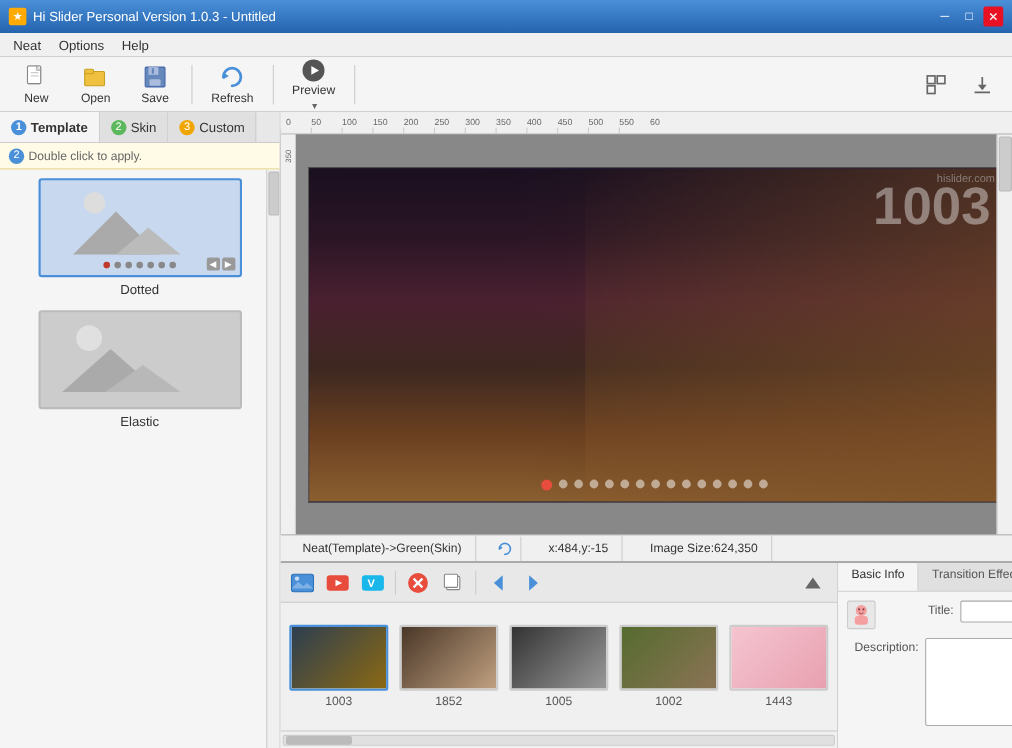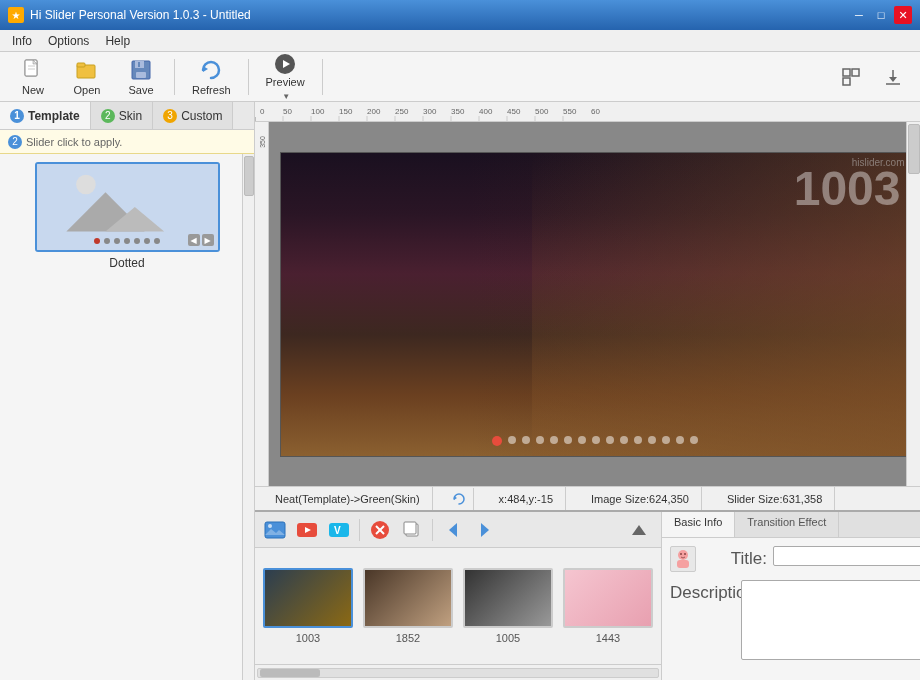--- a/index.html
+++ b/index.html
@@ -92,21 +92,21 @@
     .slide-thumb-img { width: 100%; height: 100%; background: linear-gradient(135deg, #555, #888); }
     .slide-num { font-size: 11px; color: #555; }
 
     
     .props-panel { width: 310px; display: flex; flex-direction: column; }
     .props-tabs { display: flex; height: 26px; background: #e0e0e0; border-bottom: 1px solid #ccc; }
     .props-tab { padding: 4px 12px; font-size: 11px; cursor: pointer; border-right: 1px solid #ccc; color: #555; }
     .props-tab.active { background: #f5f5f5; color: #333; font-weight: normal; }
     .props-content { flex: 1; padding: 8px; background: #f5f5f5; display: flex; flex-direction: column; gap: 8px; }
     .prop-row { display: flex; align-items: flex-start; gap: 6px; }
-    .prop-label { font-size: 17px; color: #555; width: 65px; text-align: right; flex-shrink: 0; padding-top: 3px; }
+    .prop-label { font-size: 11px; color: #555; width: 65px; text-align: right; flex-shrink: 0; padding-top: 3px; }
     .prop-input { flex: 1; height: 20px; border: 1px solid #aaa; background: white; border-radius: 2px; padding: 0 4px; font-size: 11px; }
     .prop-textarea { flex: 1; height: 80px; border: 1px solid #aaa; background: white; border-radius: 2px; padding: 4px; font-size: 11px; resize: none; }
     .prop-icon { width: 26px; height: 26px; background: #e8e8e8; border: 1px solid #ccc; border-radius: 2px; display: flex; align-items: center; justify-content: center; flex-shrink: 0; }
 
     
     .slider-img-recreation {
       width: 100%;
       height: 100%;
       background: linear-gradient(to bottom right, #1a1a2e 0%, #2d1b69 40%, #4a2040 70%, #8B4513 100%);
       position: relative;
@@ -146,21 +146,21 @@
     <span class="titlebar-title">Hi Slider Personal Version 1.0.3  - Untitled</span>
   </div>
   <div class="titlebar-controls">
     <div class="titlebar-btn">─</div>
     <div class="titlebar-btn">□</div>
     <div class="titlebar-btn close">✕</div>
   </div>
 </div>
 
 <div class="menubar">
-  <div class="menu-item">Info</div>
+  <div class="menu-item">Neat</div>
   <div class="menu-item">Options</div>
   <div class="menu-item">Help</div>
 </div>
 
 <div class="toolbar">
   <div class="toolbar-btn">
     <div class="icon">
       <svg width="24" height="24" viewBox="0 0 24 24" fill="none" xmlns="http://www.w3.org/2000/svg">
         <rect x="4" y="2" width="12" height="16" rx="1" fill="white" stroke="#aaa" stroke-width="1"></rect>
         <rect x="4" y="2" width="12" height="16" rx="1" fill="white" stroke="#888" stroke-width="1"></rect>
@@ -245,21 +245,21 @@
         <span>Skin</span>
       </div>
       <div class="tab">
         <div class="tab-num orange">3</div>
         <span>Custom</span>
       </div>
     </div>
 
     <div class="hint-bar">
       <div class="hint-icon">2</div>
-      <span>Slider click to apply.</span>
+      <span>Double click to apply.</span>
     </div>
 
     <div class="template-list" style="position:relative;">
 
       <div class="template-item">
         <div class="template-thumb selected">
           <svg width="185" height="90" viewBox="0 0 185 90">
             <rect width="185" height="90" fill="#c8d8ee"></rect>
 
             <polygon points="30,70 70,30 110,70" fill="#aaaaaa"></polygon>
@@ -277,20 +277,31 @@
             <div class="nav-dot"></div>
           </div>
           <div class="nav-arrows">
             <div class="nav-arrow">◀</div>
             <div class="nav-arrow">▶</div>
           </div>
         </div>
         <span class="template-name">Dotted</span>
       </div>
 
+      <div class="template-item">
+        <div class="template-thumb">
+          <svg width="185" height="90" viewBox="0 0 185 90">
+            <rect width="185" height="90" fill="#cccccc"></rect>
+            <polygon points="20,75 65,35 110,75" fill="#aaaaaa"></polygon>
+            <polygon points="60,75 95,50 130,75" fill="#b8b8b8"></polygon>
+            <circle cx="45" cy="25" r="12" fill="#e0e0e0"></circle>
+          </svg>
+        </div>
+        <span class="template-name">Elastic</span>
+      </div>
 
       <div style="position:absolute; right:0; top:0; bottom:0; width:12px; background:#f0f0f0; border-left:1px solid #ccc;">
         <div style="width:10px; height:40px; background:#ccc; border:1px solid #bbb; margin:2px 1px; border-radius:2px;"></div>
       </div>
     </div>
   </div>
 
   <div class="right-area">
 
     <div class="ruler-container">
@@ -380,23 +391,20 @@
           <path d="M2 7 A5 5 0 1 1 7 12" fill="none" stroke="#4a90d9" stroke-width="1.5" stroke-linecap="round"></path>
           <polygon points="2,4 2,8 5,6" fill="#4a90d9"></polygon>
         </svg>
       </div>
       <div class="status-item">
         <span>x:484,y:-15</span>
       </div>
       <div class="status-item">
         <span>Image Size:624,350</span>
       </div>
-      <div class="status-item">
-        <span>Slider Size:631,358</span>
-      </div>
     </div>
 
     <div class="bottom-panel">
 
       <div class="slide-panel">
 
         <div class="slide-toolbar">
 
           <div class="slide-tool-btn" title="Add Image">
             <svg width="22" height="22" viewBox="0 0 22 22">
@@ -466,20 +474,26 @@
             <div class="slide-thumb">
               <div class="slide-thumb-img slide-2"></div>
             </div>
             <span class="slide-num">1852</span>
           </div>
           <div class="slide-item">
             <div class="slide-thumb">
               <div class="slide-thumb-img slide-3"></div>
             </div>
             <span class="slide-num">1005</span>
+          </div>
+          <div class="slide-item">
+            <div class="slide-thumb">
+              <div class="slide-thumb-img slide-4"></div>
+            </div>
+            <span class="slide-num">1002</span>
           </div>
           <div class="slide-item">
             <div class="slide-thumb">
               <div class="slide-thumb-img slide-5"></div>
             </div>
             <span class="slide-num">1443</span>
           </div>
         </div>
 
         <div class="hscroll">

